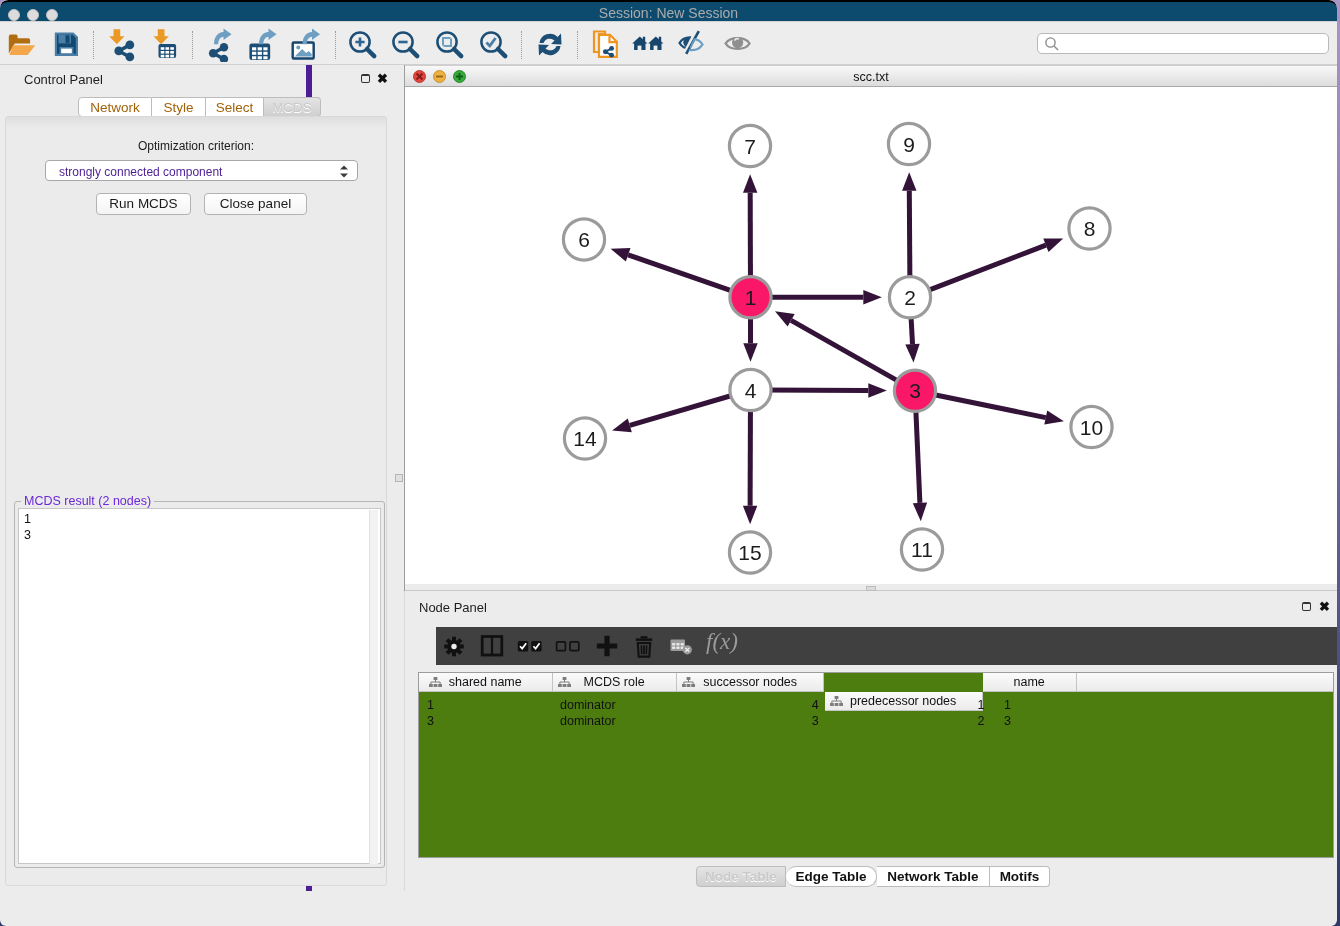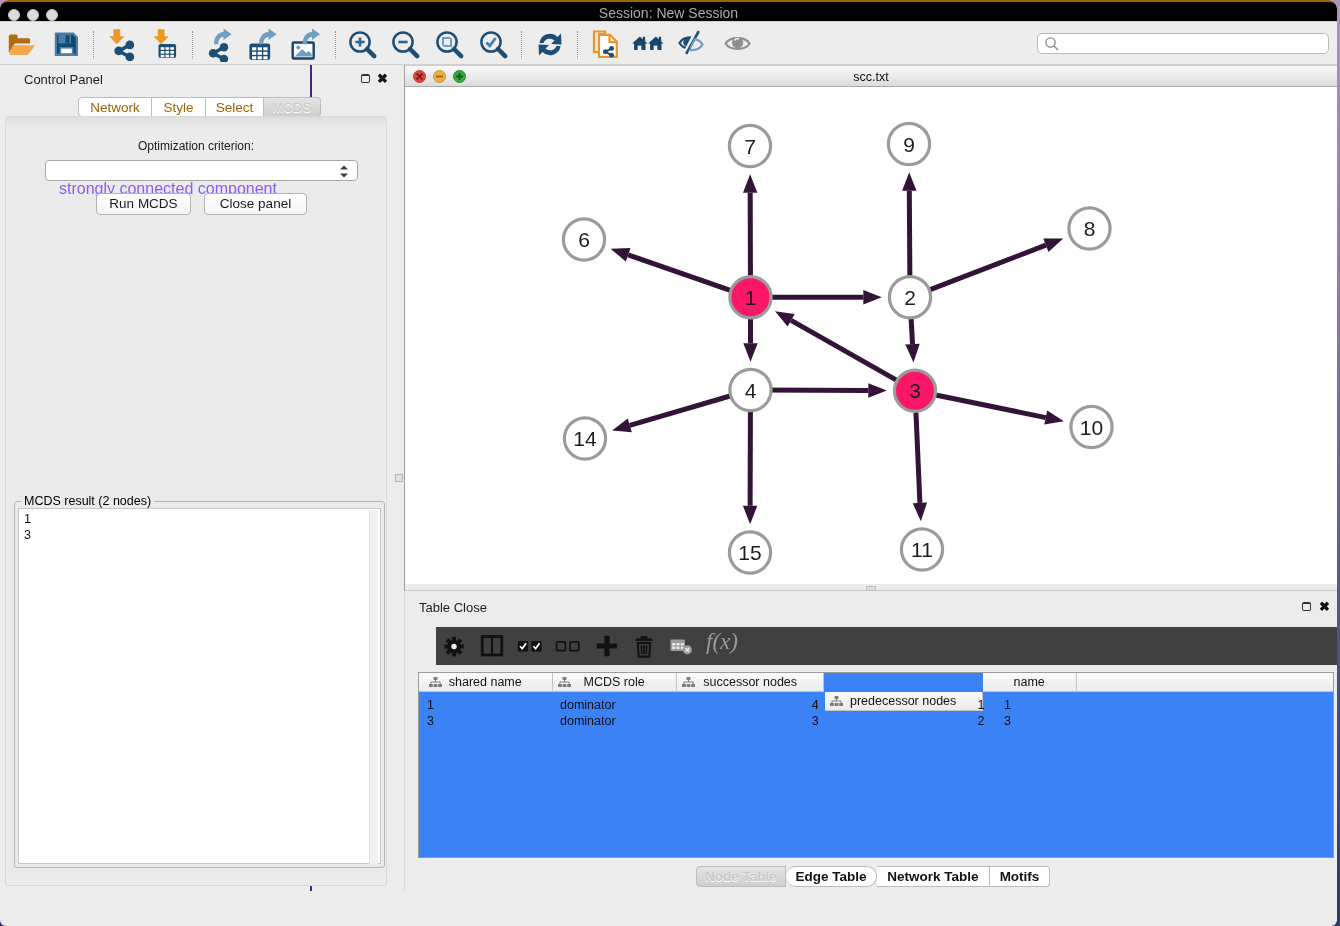--- a/index.html
+++ b/index.html
@@ -1,56 +1,56 @@
 <!DOCTYPE html>
 <html><head><meta charset="utf-8">
 <style>
 * { margin:0; padding:0; box-sizing:border-box; }
 html,body { width:1340px; height:926px; overflow:hidden; }
 body { font-family:"Liberation Sans", sans-serif; background:linear-gradient(180deg,#a995c6 0%,#8f7eb0 30%,#4c5282 70%,#2e3a66 100%); }
 .abs { position:absolute; }
 #app { position:absolute; left:0; top:0; width:1337px; height:926px; background:#ececec; border-radius:8px 8px 6px 6px; overflow:hidden; }
 
-#titlebar { position:absolute; left:0; top:0; width:1337px; height:22px; background:#000000; border-top:2px solid #a16207; border-bottom:1px solid #d2d2d2; border-radius:8px 8px 0 0; }
+#titlebar { position:absolute; left:0; top:0; width:1337px; height:22px; background:#0c4a6e; border-top:2px solid #000000; border-bottom:1px solid #d2d2d2; border-radius:8px 8px 0 0; }
 .tl { position:absolute; top:7px; width:12px; height:12px; border-radius:50%; background:#dcdcdc; border:1px solid #c3c3c3; }
 #wtitle { position:absolute; top:3px; width:100%; text-align:center; font-size:14px; color:#ababab; }
 
 #toolbar { position:absolute; left:0; top:25px; width:1337px; height:40px; background:#ededed; border-bottom:1px solid #d0d0d0; }
 .sep { position:absolute; top:6px; height:28px; width:0; border-left:1px dotted #9a9a9a; }
 .ticon { position:absolute; top:5px; }
 #search { position:absolute; left:1037px; top:8px; width:292px; height:21px; background:#fff; border:1px solid #b9b9b9; border-radius:5px; }
 
-#cpanel { position:absolute; left:0; top:65px; width:312px; height:826px; background:#ececec; border-right:2px solid #4c1d95; }
+#cpanel { position:absolute; left:0; top:65px; width:312px; height:826px; background:#ececec; border-right:6px solid #4c1d95; }
 .ptitle { font-size:13px; color:#1e1e1e; }
 .float-btn { position:absolute; width:9px; height:9px; border:1.5px solid #333; border-top-width:2.5px; border-radius:2px; }
 .close-btn { position:absolute; font-size:13px; font-weight:bold; color:#111; }
 
 .tab { position:absolute; top:32px; height:20px; background:#fff; border:1px solid #bcbcbc; font-size:13.5px; color:#a16207; text-align:center; line-height:19px; }
 .tabsel { background:linear-gradient(180deg,#e4e4e4,#cfcfcf); color:#c9c9c9; text-shadow:0 1px 0 #fff; }
 
 #cbody { position:absolute; left:5px; top:51px; width:382px; height:770px; background:#ebebeb; border:1px solid #d9d9d9; border-radius:3px; }
 #cbody:before { content:""; position:absolute; left:0; top:0; width:100%; height:11px; background:linear-gradient(180deg,#dedede,#ebebeb); }
 .btn { position:absolute; background:linear-gradient(180deg,#ffffff,#f4f4f4); border:1px solid #b3b3b3; border-radius:4px; font-size:13.5px; color:#1a1a1a; text-align:center; line-height:20px; height:22px; }
 
 #mcdsbox { position:absolute; left:14px; top:429px; width:371px; height:374px; }
 #mcdsbox .frame { position:absolute; left:0; top:7px; width:371px; height:367px; border:1px solid #b5b5b5; border-radius:3px; }
-#mcdsbox .legend { position:absolute; left:7px; top:0; background:#ebebeb; padding:0 3px; font-size:12.5px; color:#000000; }
+#mcdsbox .legend { position:absolute; left:7px; top:0; background:#ebebeb; padding:0 3px; font-size:12.5px; color:#6d28d9; }
 #mcdsbox .inner { position:absolute; left:4px; top:14px; width:363px; height:356px; background:#fff; border:1px solid #c7c7c7; }
 #mcdsbox .vscroll { position:absolute; right:2px; top:1px; width:9px; height:354px; background:#f2f2f2; border-left:1px solid #e0e0e0; }
 
 #netwin { position:absolute; left:404px; top:65px; width:933px; height:526px; border-left:1px solid #9d9d9d; }
 #nettitle { position:absolute; left:0; top:0; width:100%; height:22px; background:linear-gradient(180deg,#f8f8f8 0%,#ececec 45%,#dcdcdc 100%); border-top:1px solid #cfcfcf; border-bottom:1px solid #a9a9a9; }
 #nettitle .t { position:absolute; top:4px; width:100%; text-align:center; font-size:12.5px; color:#111; }
 .mac { position:absolute; top:4px; width:13px; height:13px; border-radius:50%; text-align:center; }
 #canvas { position:absolute; left:0; top:22px; width:933px; height:497px; background:#fff; }
 #netbottom { position:absolute; left:0; top:519px; width:100%; height:7px; background:#ececec; border-bottom:1px solid #c9c9c9; }
 
 #tpanel { position:absolute; left:404px; top:591px; width:933px; height:300px; background:#ececec; border-left:1px solid #dadada; }
 #ttools { position:absolute; left:31px; top:36px; width:907px; height:38px; background:#404040; }
-#tbl { position:absolute; left:13px; top:81px; width:916px; height:186px; background:#3b82f6; border:1px solid #9c9c9c; }
+#tbl { position:absolute; left:13px; top:81px; width:916px; height:186px; background:#4d7c0f; border:1px solid #9c9c9c; }
 .th { position:absolute; top:0; height:19px; background:linear-gradient(180deg,#fbfbfb,#ebebeb); border-right:1px solid #c4c4c4; border-bottom:1px solid #c4c4c4; font-size:12.5px; color:#111; }
 .th .lbl { position:absolute; top:2px; width:100%; text-align:center; }
 .td { position:absolute; font-size:12.5px; color:#111; height:16px; }
 
 .btab { position:absolute; top:0; height:21px; background:#fff; border:1px solid #bcbcbc; font-size:13.5px; font-weight:bold; color:#111; text-align:center; line-height:20px; }
 
 #statusbar { position:absolute; left:0; top:891px; width:1337px; height:35px; background:#eeeeee; border-top:1px solid #c6c6c6; }
 #sb-left { position:absolute; left:10px; top:8px; width:28px; height:23px; background:#fdfdfd; border:1px solid #b3b3b3; border-radius:2px; }
 #sb-mem { position:absolute; left:1253px; top:6px; width:77px; height:24px; background:linear-gradient(180deg,#fdfdfd,#f3f3f3); border:1px solid #b3b3b3; border-radius:2px; font-size:12.5px; color:#111; }
 </style></head>
@@ -238,21 +238,21 @@
     <div class="ptitle" style="position:absolute;left:24px;top:7px;">Control Panel</div>
     <div class="float-btn" style="left:361px;top:9px;"></div>
     <div class="close-btn" style="left:377px;top:6px;">✖</div>
     <div class="tab" style="left:78px;width:74px;border-radius:4px 0 0 4px;">Network</div>
     <div class="tab" style="left:152px;width:54px;border-left:none;">Style</div>
     <div class="tab" style="left:206px;width:58px;border-left:none;">Select</div>
     <div class="tab tabsel" style="left:264px;width:57px;border-left:none;border-radius:0 4px 4px 0;">MCDS</div>
     <div id="cbody">
       <div style="position:absolute;left:0;top:22px;width:100%;text-align:center;font-size:12px;color:#1a1a1a;">Optimization criterion:</div>
       <div style="position:absolute;left:39px;top:43px;width:313px;height:21px;background:#fff;border:1px solid #a8a8a8;border-radius:4px;">
-        <span style="position:absolute;left:13px;top:19px;font-size:16px;color:#8b5cf6;">strongly connected component</span>
+        <span style="position:absolute;left:13px;top:4px;font-size:12px;color:#4c1d95;">strongly connected component</span>
         <svg width="12" height="15" style="position:absolute;right:7px;top:3px;" viewBox="0 0 12 15">
             <path d="M2 5.5 L6 1.5 L10 5.5 Z M2 9.5 L6 13.5 L10 9.5 Z" fill="#3c3c3c"></path>
           </svg>
       </div>
       <div class="btn" style="left:90px;top:76px;width:95px;">Run MCDS</div>
       <div class="btn" style="left:198px;top:76px;width:103px;">Close panel</div>
     </div>
     <div id="mcdsbox">
       <div class="frame"></div>
       <div class="legend">MCDS result (2 nodes)</div>
@@ -337,21 +337,21 @@
 <circle cx="517.0" cy="462.5" r="20.6" fill="#ffffff" stroke="#9b9b9b" stroke-width="3.2"></circle>
 <text x="517.0" y="470.0" font-size="21" fill="#1c1c1c" text-anchor="middle">11</text>
       </svg>
     </div>
     <div id="netbottom"></div>
   </div>
 
   <div class="abs" style="left:866px;top:586px;width:10px;height:5px;background:#dcdcdc;border:1px solid #bdbdbd;"></div>
 
   <div id="tpanel">
-    <div class="ptitle" style="position:absolute;left:14px;top:9px;">Table Close</div>
+    <div class="ptitle" style="position:absolute;left:14px;top:9px;">Node Panel</div>
     <div class="float-btn" style="left:897px;top:11px;"></div>
     <div class="close-btn" style="left:914px;top:8px;">✖</div>
     <div id="ttools">
         <svg style="position:absolute;left:5px;top:6px;" width="26" height="26" viewBox="0 0 26 26">
           <g transform="translate(13,13.5)">
             <g fill="#111">
               <circle r="6.6"></circle>
               <rect x="-2" y="-9.8" width="4" height="5.2" transform="rotate(0)"></rect>
               <rect x="-2" y="-9.8" width="4" height="5.2" transform="rotate(45)"></rect>
               <rect x="-2" y="-9.8" width="4" height="5.2" transform="rotate(90)"></rect>

